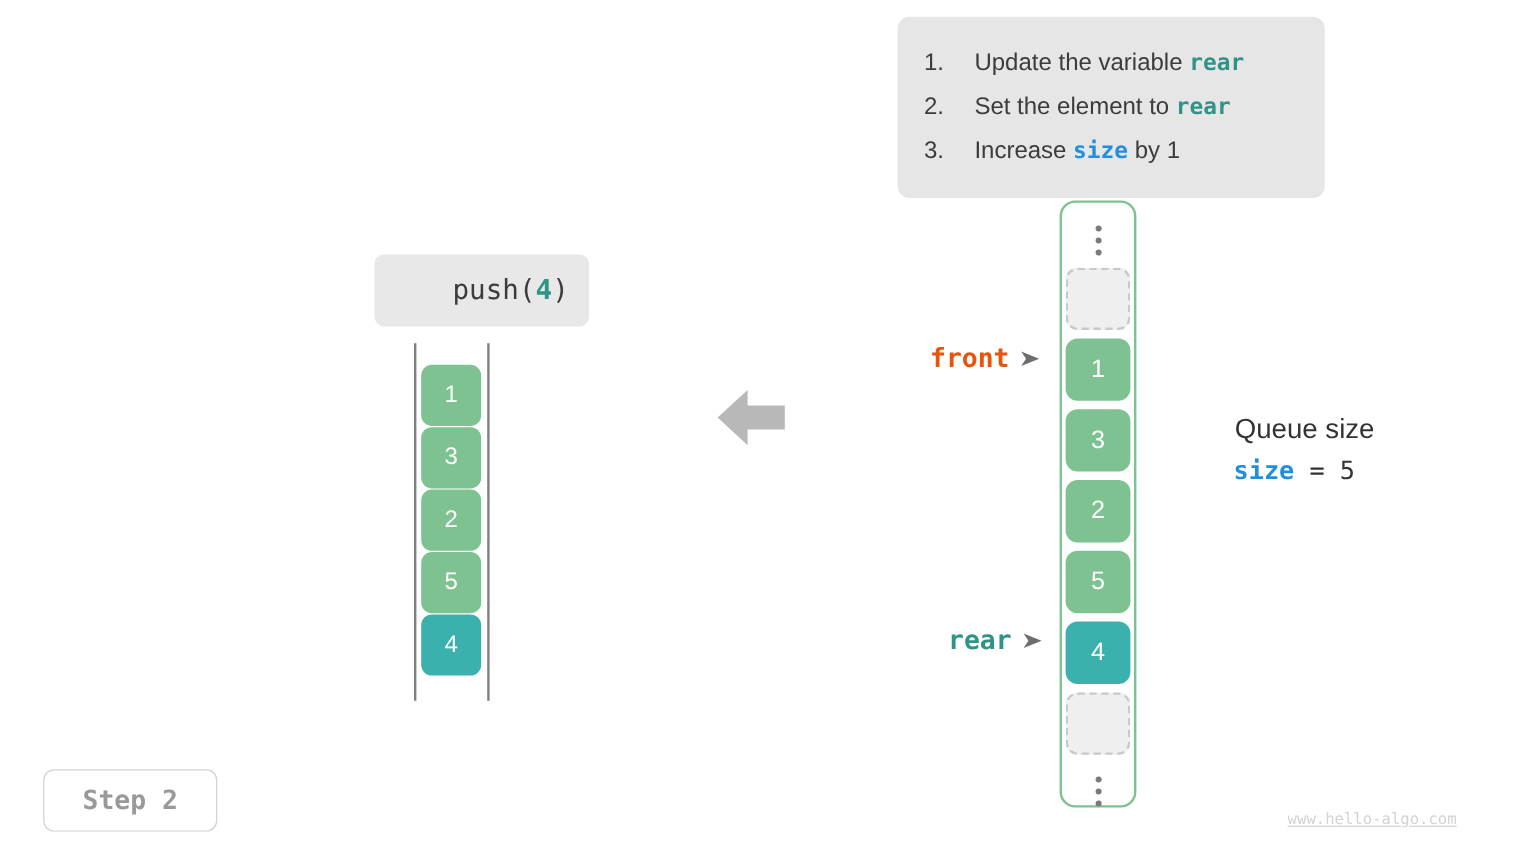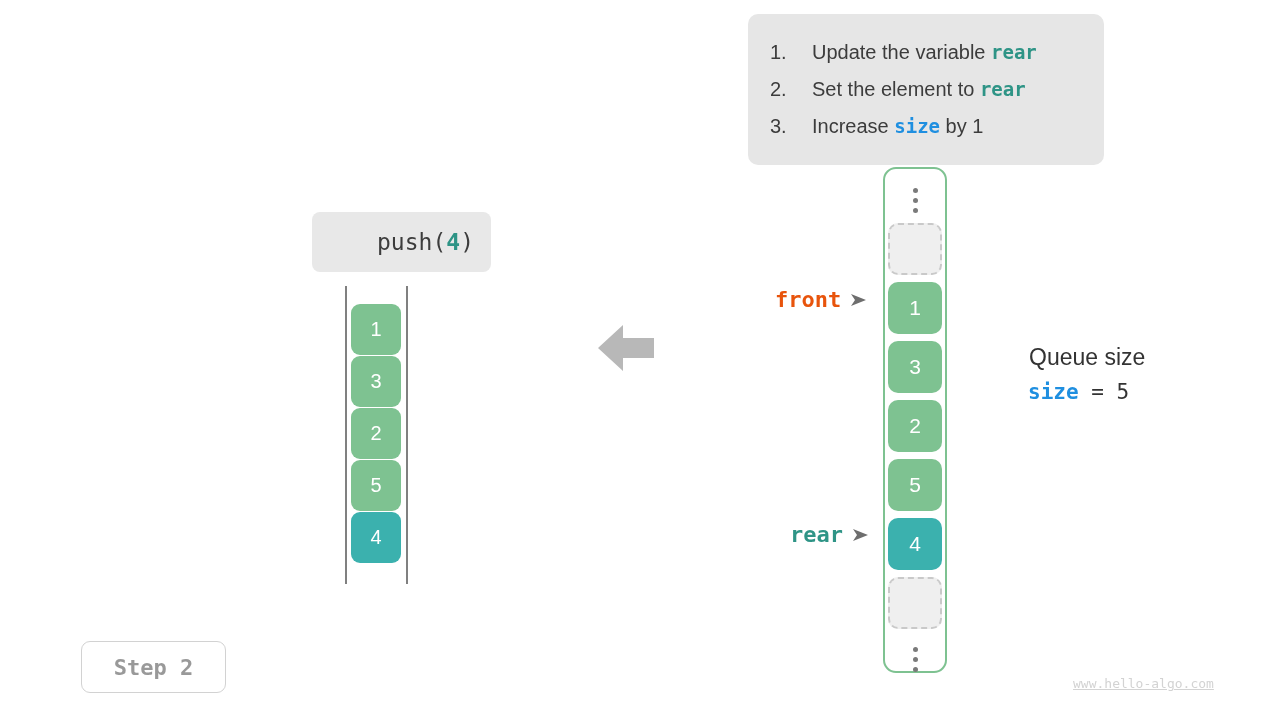--- a/index.html
+++ b/index.html
@@ -231,21 +231,20 @@
     border-radius: 9px;
     background: #ffffff;
     display: flex;
     align-items: center;
     justify-content: center;
     font-family: "DejaVu Sans Mono", "Liberation Mono", monospace;
     font-weight: bold;
     font-size: 22px;
     color: #999999;
     white-space: pre;
-    margin-left: 45px;
   }
 
   
   .watermark {
     position: absolute;
     left: 1073px;
     top: 676px;
     font-family: "DejaVu Sans Mono", "Liberation Mono", monospace;
     font-size: 13px;
     color: #d3d3d3;

